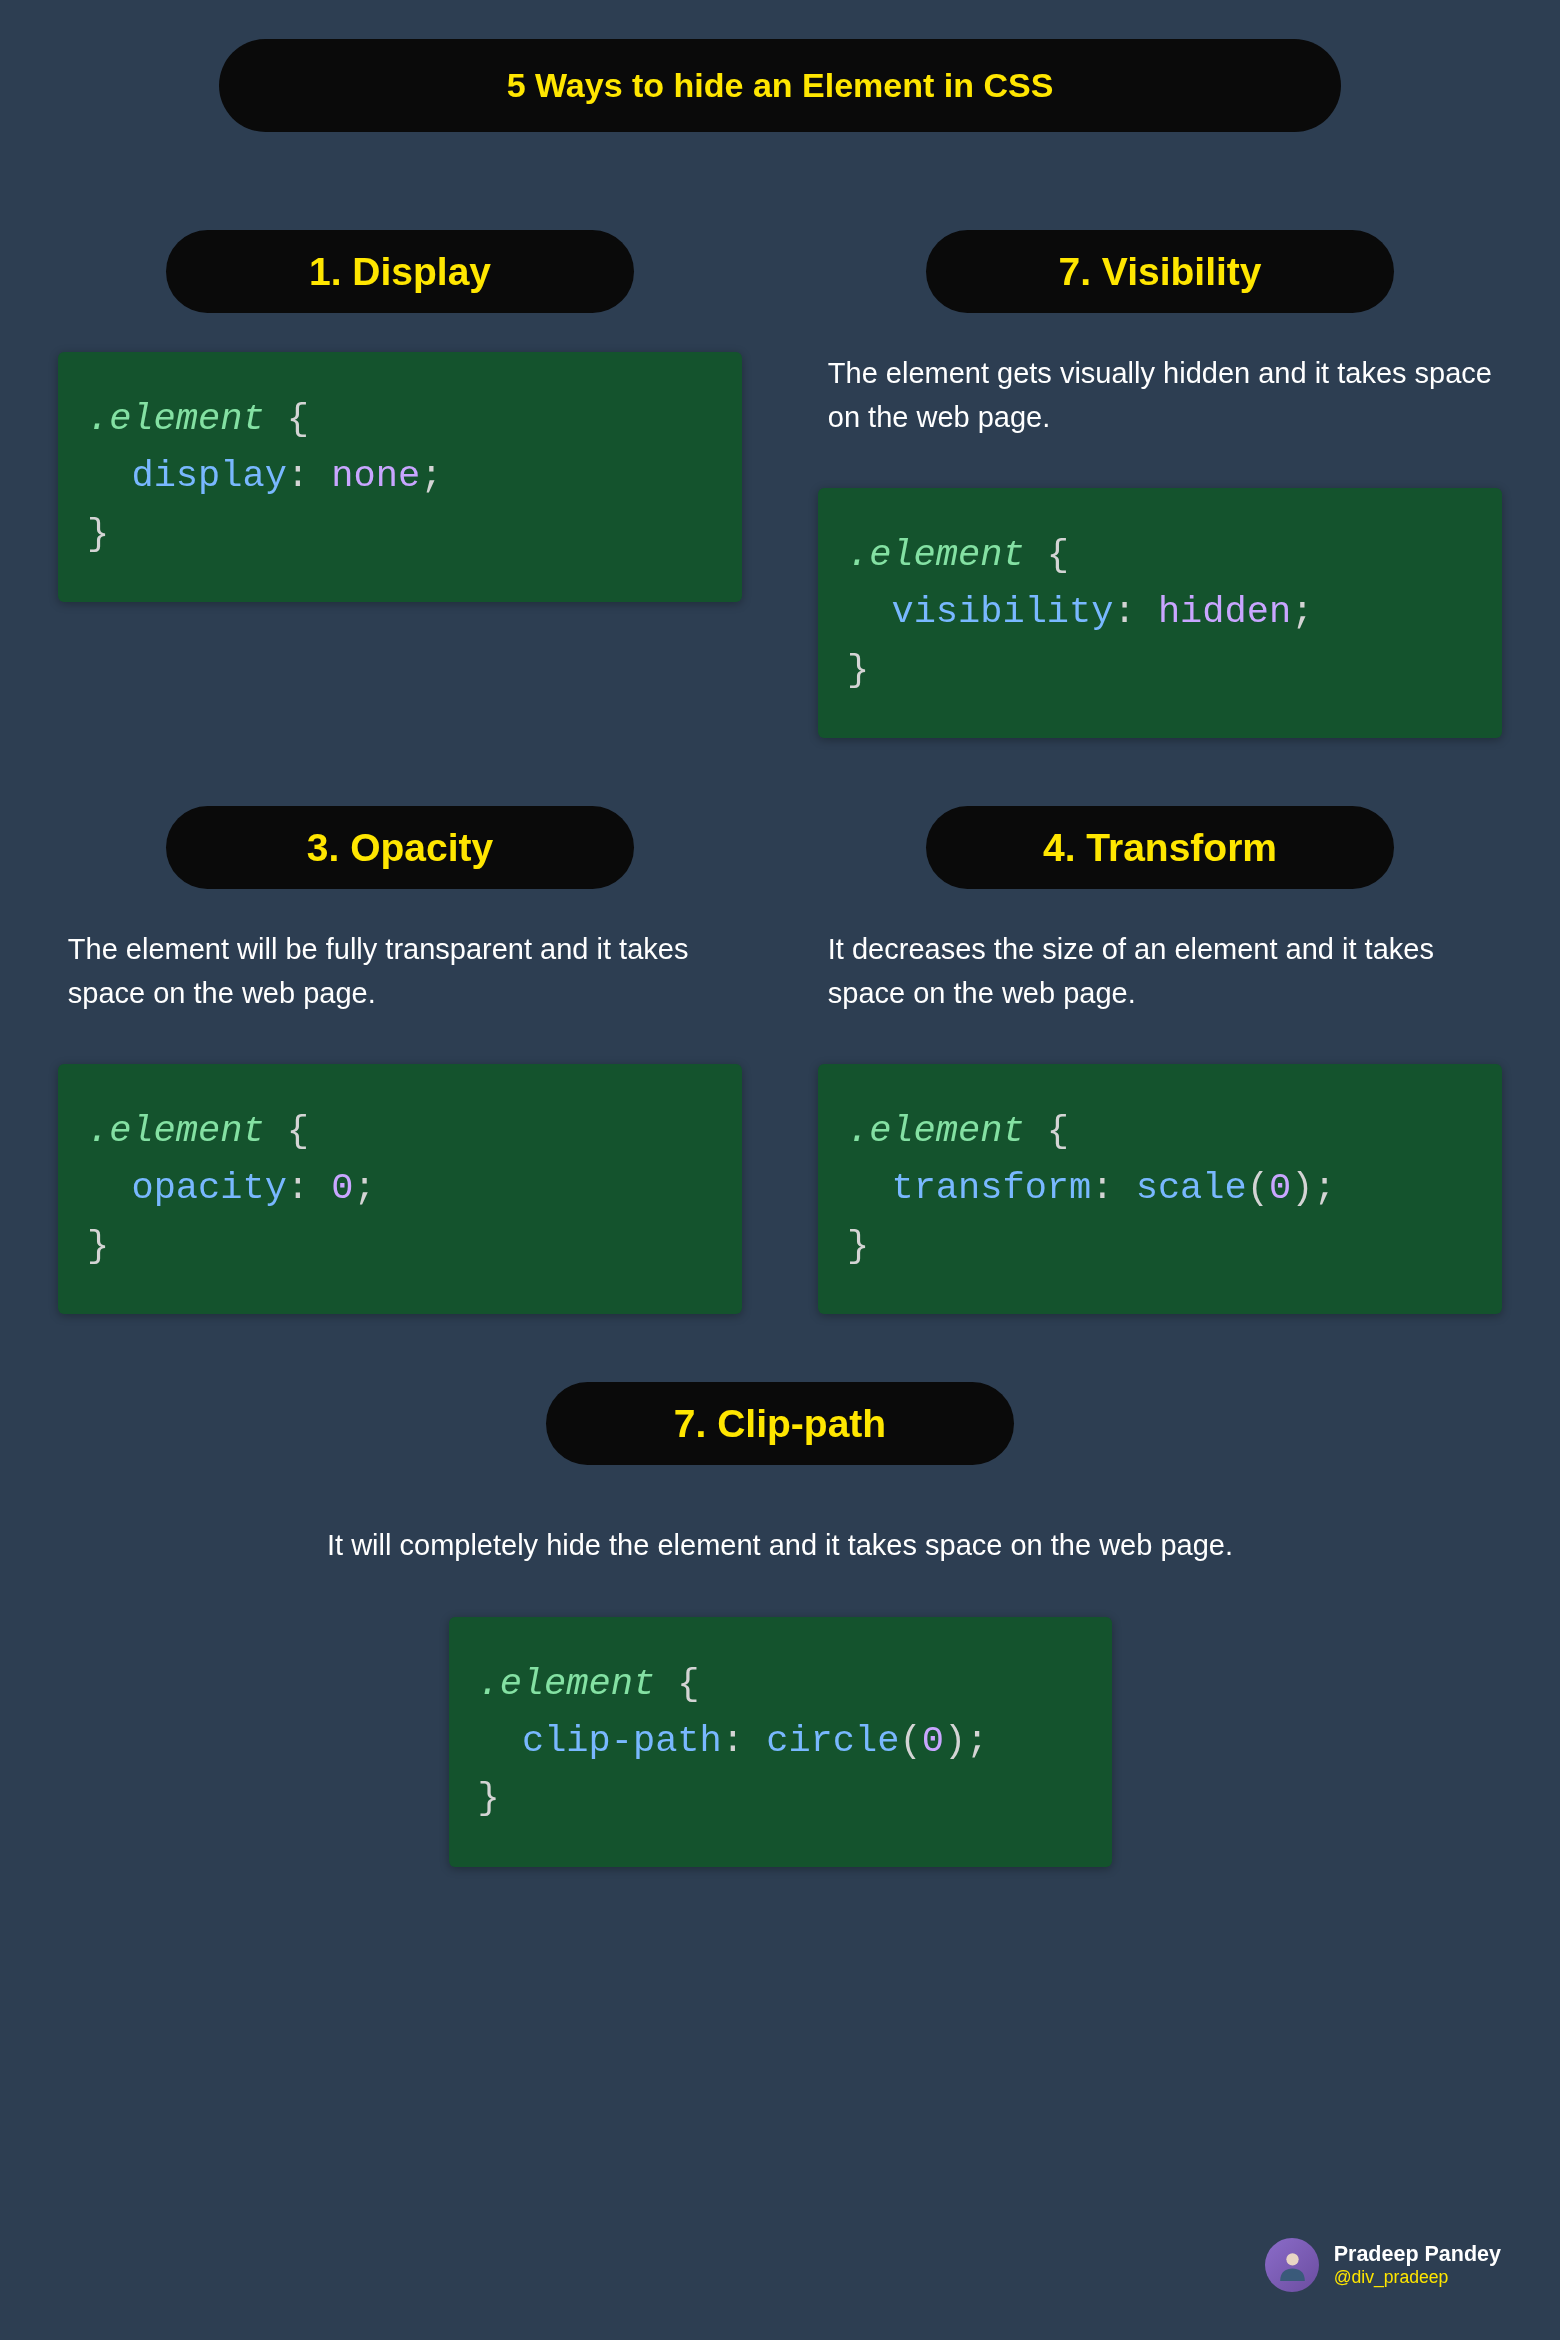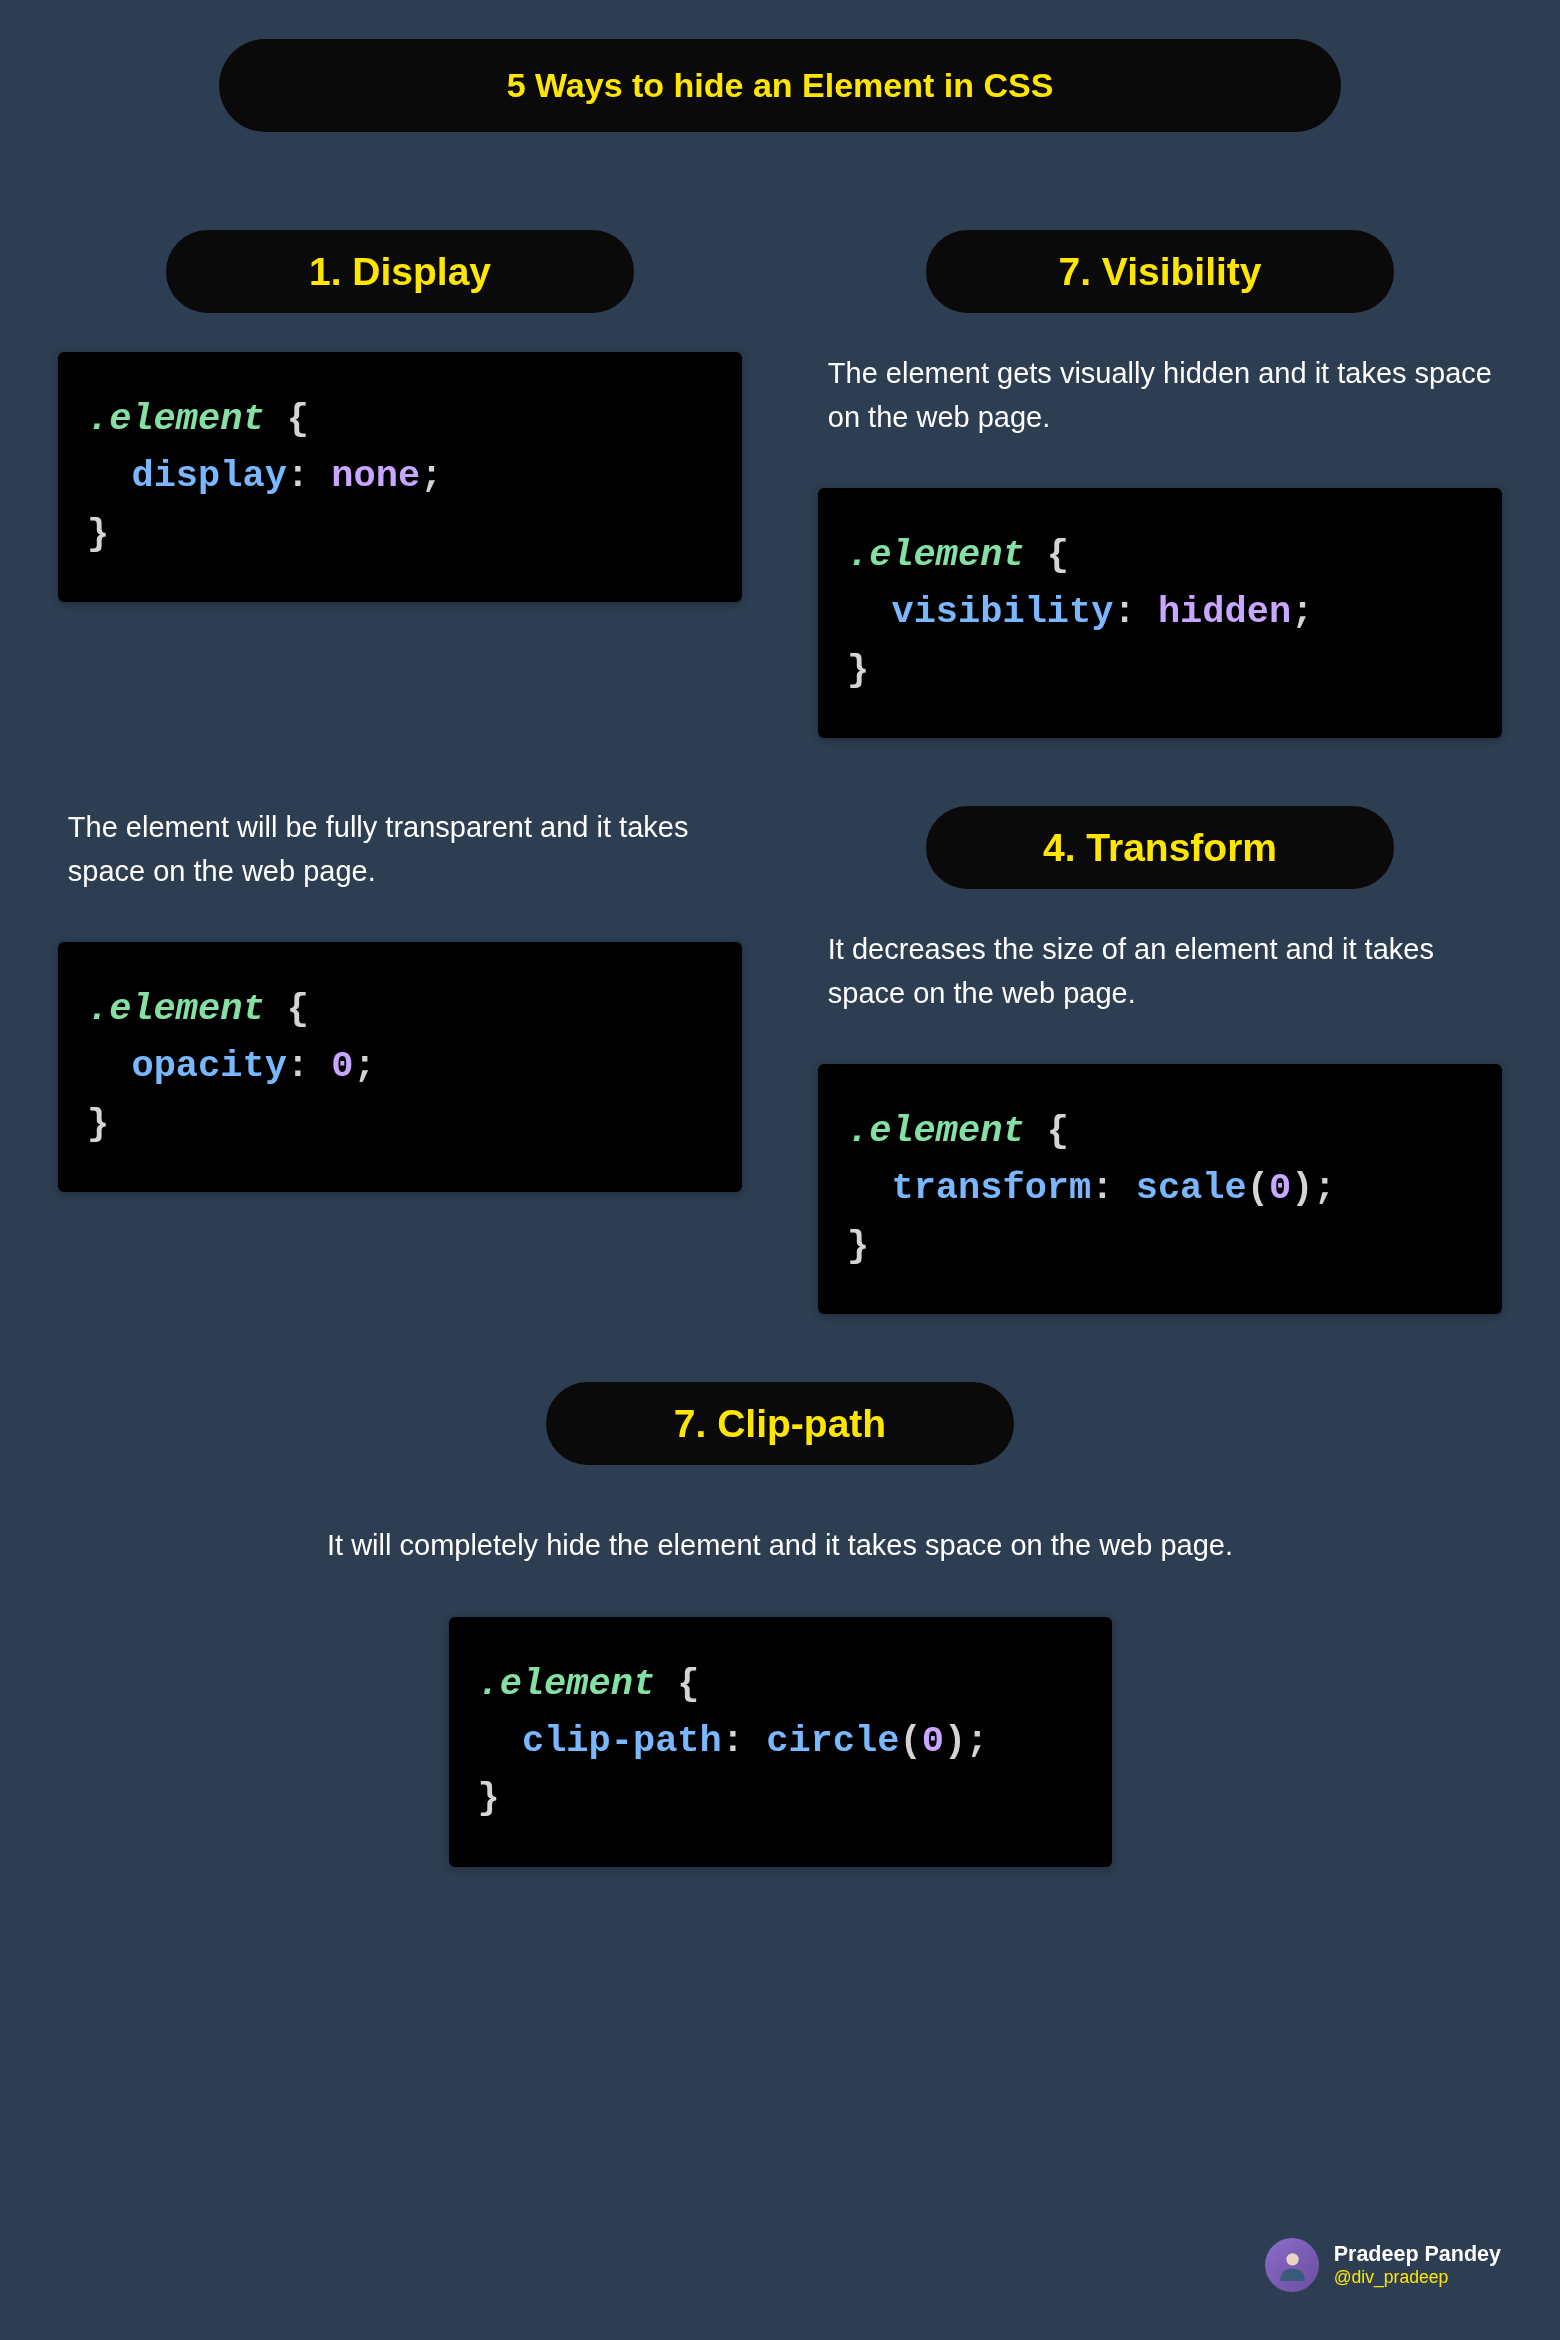--- a/index.html
+++ b/index.html
@@ -51,29 +51,28 @@
       min-width: 468px;
     }
     .section-desc {
       color: #ffffff;
       font-size: 29px;
       line-height: 1.5;
       margin-bottom: 49px;
       padding: 0 9.8px;
     }
     .code-block {
-      background: #000000;
+      background: #14532d;
       border-radius: 5.9px;
       padding: 39px 29px;
       font-family: 'Consolas', 'Monaco', 'Courier New', monospace;
       font-size: 37px;
       line-height: 1.55;
       box-shadow: 0 2px 9.8px rgba(0,0,0,0.3);
       white-space: pre;
-      font-weight: bold;
     }
     .selector { color: #84e1a3; font-style: italic; }
     .brace { color: #d4d4d4; }
     .property { color: #79b8ff; }
     .colon { color: #d4d4d4; }
     .value { color: #c9a6ff; }
     .func { color: #79b8ff; }
     .paren { color: #d4d4d4; }
     .number { color: #c9a6ff; }
     .semi { color: #d4d4d4; }
@@ -142,20 +141,21 @@
 
   <div class="section">
     <div class="section-title">7. Visibility</div>
     <div class="section-desc">The element gets visually hidden and it takes space on the web page.</div>
     <div class="code-block"><span class="selector">.element</span> <span class="brace">{</span>
   <span class="property">visibility</span><span class="colon">:</span> <span class="value">hidden</span><span class="semi">;</span>
 <span class="brace">}</span></div>
   </div>
 
   <div class="section">
+    <div class="section-title">3. Opacity</div>
     <div class="section-desc">The element will be fully transparent and it takes space on the web page.</div>
     <div class="code-block"><span class="selector">.element</span> <span class="brace">{</span>
   <span class="property">opacity</span><span class="colon">:</span> <span class="value">0</span><span class="semi">;</span>
 <span class="brace">}</span></div>
   </div>
 
   <div class="section">
     <div class="section-title">4. Transform</div>
     <div class="section-desc">It decreases the size of an element and it takes space on the web page.</div>
     <div class="code-block"><span class="selector">.element</span> <span class="brace">{</span>

